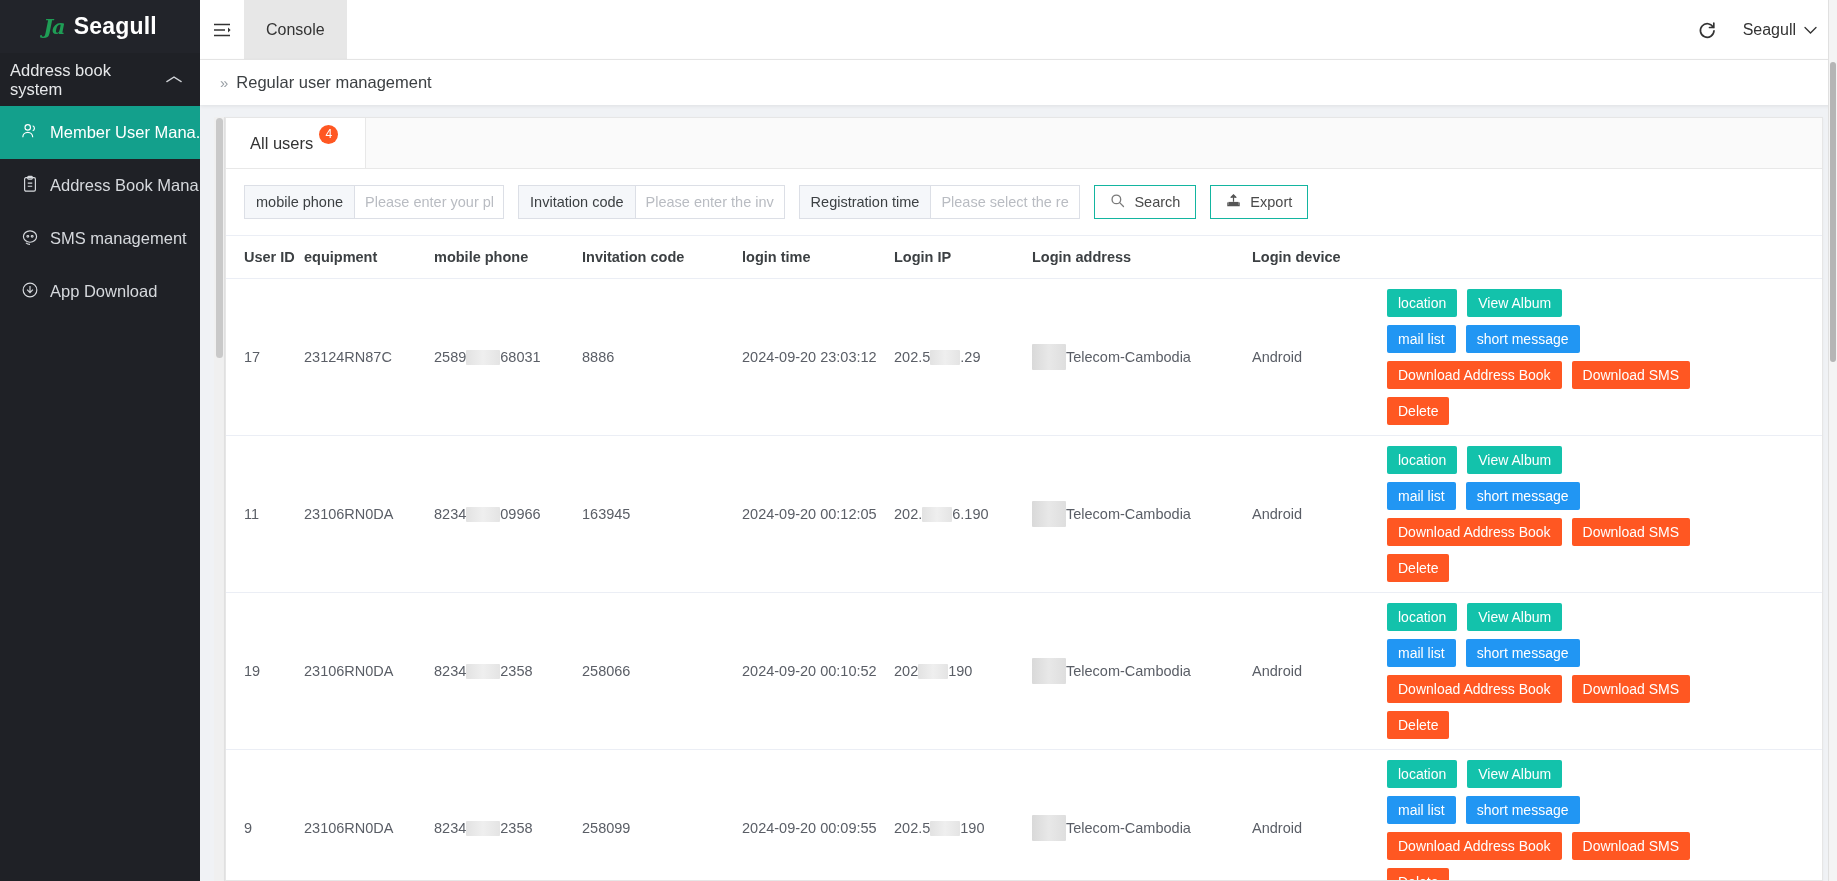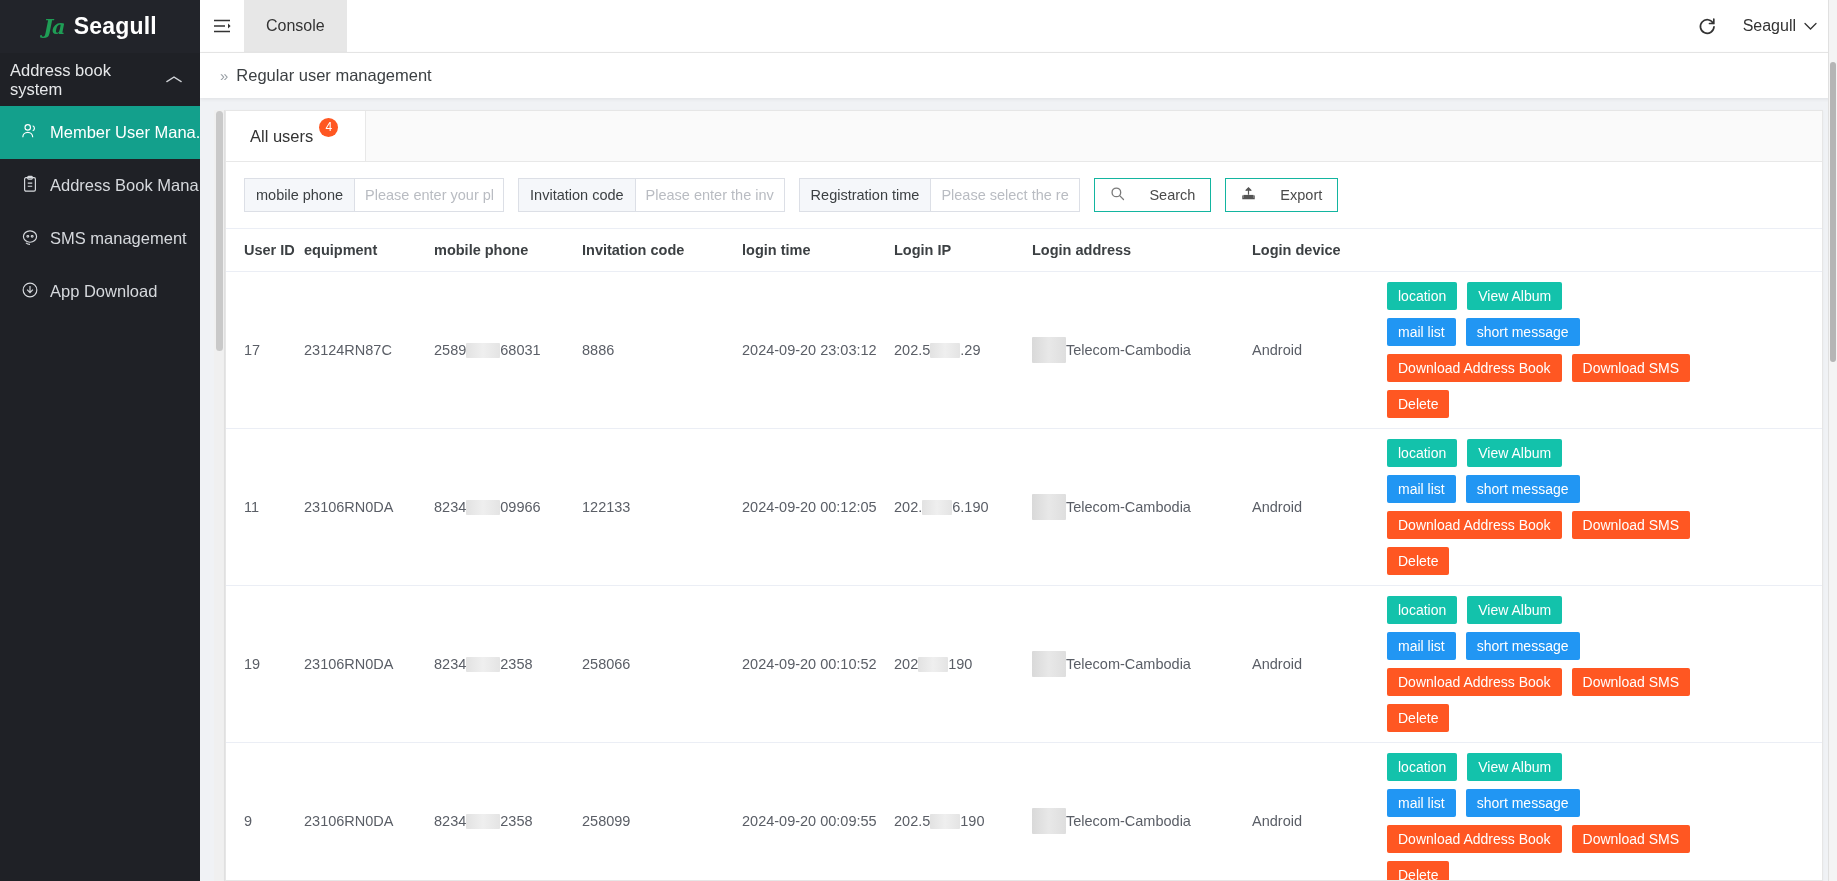--- a/index.html
+++ b/index.html
@@ -43,21 +43,21 @@
     padding: 0 0 0 21px; color: #d6d9dd; font-size: 16.5px; cursor: pointer;
     white-space: nowrap; overflow: hidden;
   }
   .nav-item.active { background: #13a08c; color: #ffffff; }
   .nav-item svg { flex: 0 0 auto; }
 
   
   .main { flex: 1; height: 881px; display: flex; flex-direction: column; background: #f0f2f5; min-width:0; }
 
   .topbar {
-    height: 53px; background: #ffffff; display: flex; align-items: stretch;
+    height: 60px; background: #ffffff; display: flex; align-items: stretch;
     border-bottom: 1px solid #e8e8e8; position: relative;
   }
   .hamburger {
     width: 44px; display: flex; align-items: center; justify-content: center; cursor: pointer;
   }
   .tab-top {
     display: flex; align-items: center; padding: 0 22px;
     font-size: 16px; color: #444; cursor: pointer; white-space: nowrap;
   }
   .tab-top.active { background: #e7e7e7; color: #333; }
@@ -113,21 +113,21 @@
     font-size: 14.5px; color: #3c4043; white-space: nowrap;
   }
   .field-input {
     border: 1px solid #dcdfe6; background: #fff; width: 150px; padding: 0 10px;
     font-size: 14.5px; color: #333; font-family: "Liberation Sans", sans-serif;
     outline: none;
   }
   .field-input::placeholder { color: #b9bcc2; }
   .btn-outline {
     height: 34px; border: 1px solid #13b5a0; background: #fff; color: #4a4a4a;
-    display: flex; align-items: center; gap: 24px; padding: 0 15px;
+    display: flex; align-items: center; gap: 9px; padding: 0 15px;
     font-size: 14.5px; cursor: pointer; white-space: nowrap;
     font-family: "Liberation Sans", sans-serif;
   }
 
   
   .tbl-scroll { flex: 1; overflow: hidden; padding: 0 0 0 0; }
   table.datatbl { width: 100%; border-collapse: collapse; table-layout: fixed; }
   table.datatbl thead th {
     text-align: left; font-size: 14.5px; font-weight: bold; color: #3c4043;
     padding: 13px 0 13px 0; border-top: 1px solid #ebeef5; border-bottom: 1px solid #ebeef5;
@@ -368,21 +368,21 @@
                       <div class="act-line">
                         <button class="abtn orange">Delete</button>
                       </div>
                     </div>
                   </td>
                 </tr>
                 <tr>
                   <td class="c-uid">11</td>
                   <td class="c-equip">23106RN0DA</td>
                   <td class="c-phone">8234<span class="redact" style="width:34px"></span>09966</td>
-                  <td class="c-invite">122133</td>
+                  <td class="c-invite">163945</td>
                   <td class="c-time">2024-09-20 00:12:05</td>
                   <td class="c-ip">202.<span class="redact" style="width:30px"></span>6.190</td>
                   <td class="c-addr">
                     <span class="addr-cell"><span class="addr-redact"></span>Telecom-Cambodia</span>
                   </td>
                   <td class="c-dev">Android</td>
                   <td class="c-act">
                     <div class="actions">
                       <div class="act-line">
                         <button class="abtn green">location</button>

